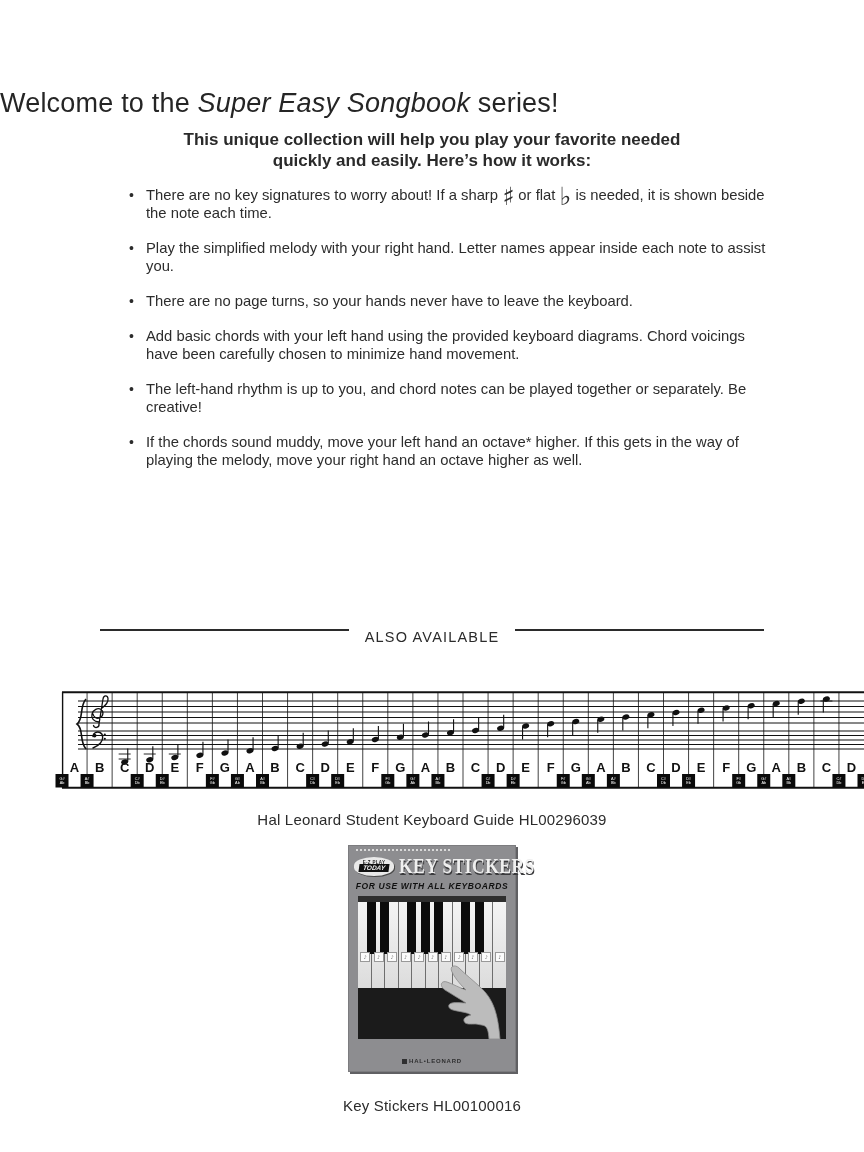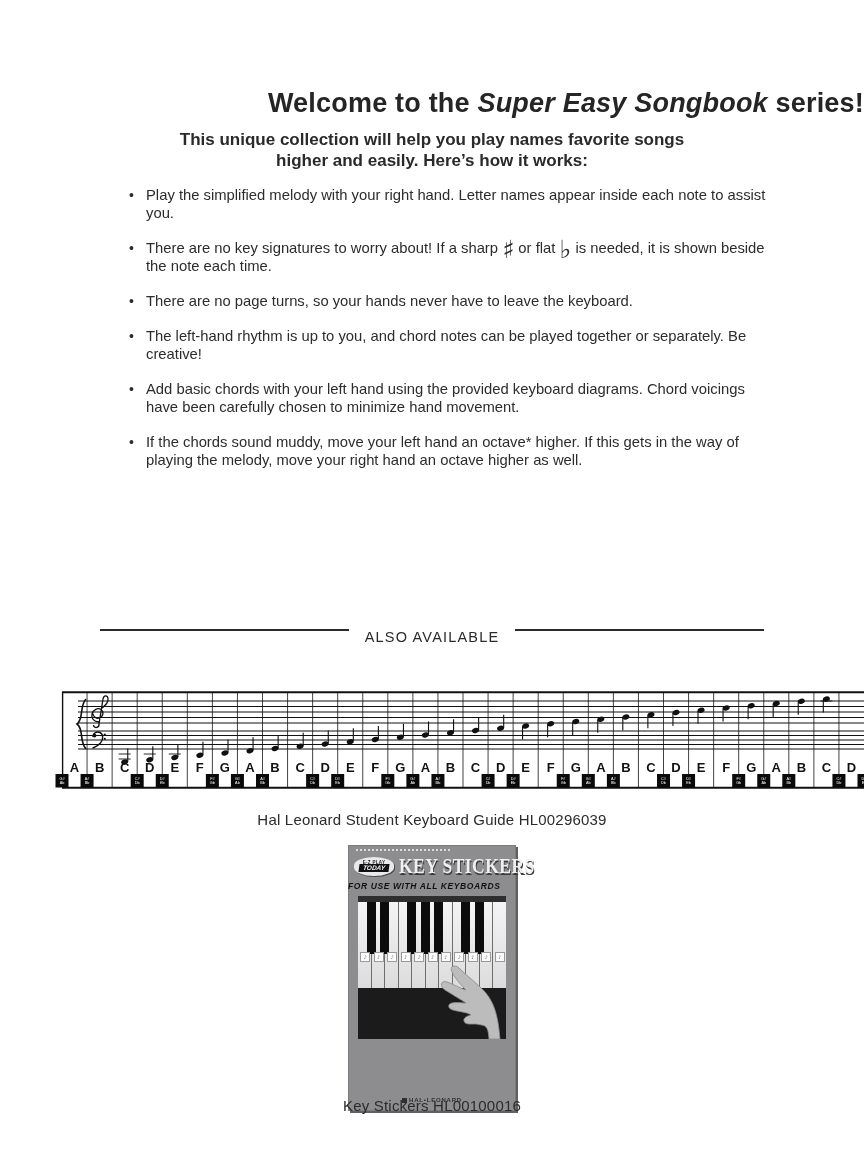--- a/index.html
+++ b/index.html
@@ -1,20 +1,20 @@
 <!DOCTYPE html>
 <html><head>
 <meta charset="utf-8">
 <style>
   html,body{margin:0;padding:0;background:#ffffff;}
   .page{position:relative;width:864px;height:1152px;background:#fff;overflow:hidden;
         font-family:"Liberation Sans",sans-serif;color:#262626;}
 
-  .title{position:absolute;top:70px;left:0;width:864px;text-align:right;
-         font-size:27px;font-weight:bold;letter-spacing:.2px;color:#252525;}
+  .title{position:absolute;top:70px;left:0;width:864px;text-align:left;
+         font-size:27px;font-weight:normal;letter-spacing:.2px;color:#252525;}
   .title .em{font-style:italic;}
 
   .subtitle{position:absolute;top:112px;left:0;width:864px;text-align:center;
             font-size:17px;font-weight:bold;line-height:21px;color:#2a2a2a;}
   .subtitle span{display:block;}
 
   .bullets{position:absolute;top:186px;left:146px;width:622px;margin:0;padding:0;
            list-style:none;font-size:14.8px;line-height:18px;color:#2c2c2c;}
   .bullets li{position:relative;margin:0 0 17px 0;}
   .bullets li::before{content:"•";position:absolute;left:-17px;top:0;font-size:14px;color:#2c2c2c;}
@@ -32,35 +32,35 @@
   .divider .lbl{padding:0 16px;font-size:14.5px;letter-spacing:1.2px;color:#2b2b2b;}
 
   .kbd{position:absolute;top:691px;left:0;width:864px;height:98px;}
 
   .caption{position:absolute;left:0;width:864px;text-align:center;
            font-size:15px;letter-spacing:.2px;color:#2b2b2b;}
   .cap1{top:796px;}
   .cap2{top:1082px;}
 
   
-  .cover{position:absolute;top:845px;left:348px;width:168px;height:266px;
+  .cover{position:absolute;top:845px;left:348px;width:168px;height:227px;
          background:#8d8d90;box-shadow:2px 2px 0 #606063, inset 0 0 0 1px #7c7c7f;}
   .fineprint{margin:4px 8px 2px 8px;width:96px;height:2px;
              background:repeating-linear-gradient(90deg,#d8d8d8 0 2px,transparent 2px 4px);}
   .cover-head{display:flex;align-items:center;margin:1px 6px 0 6px;height:26px;}
   .ezlogo{width:40px;height:19px;background:#e9e9e9;border-radius:50%/45%;
           box-shadow:1px 1px 0 #4a4a4a;display:flex;flex-direction:column;
           align-items:center;justify-content:center;flex:none;}
   .ezlogo .ez{font-size:4.5px;font-weight:bold;color:#222;letter-spacing:.3px;}
   .ezlogo .today{background:#101010;color:#ededed;font-size:6.5px;font-weight:bold;
                  font-style:italic;padding:0 4px 1px 4px;transform:skewX(-8deg);margin-top:-1px;}
   .cover-title{font-family:"Liberation Serif",serif;font-weight:bold;font-size:22px;
                color:#efefef;text-shadow:1px 1.5px 0 #3a3a3c;white-space:nowrap;
                transform:scaleX(.8);transform-origin:left center;margin-left:5px;letter-spacing:.5px;}
-  .cover-tagline{font-size:8.5px;font-weight:bold;font-style:italic;
+  .cover-tagline{text-align:center;font-size:8.5px;font-weight:bold;font-style:italic;
                  letter-spacing:.6px;color:#111;margin-top:2px;}
   .photo{position:relative;margin:5px 10px 0 10px;height:143px;background:#161616;overflow:hidden;}
   .photo-top{position:absolute;top:0;left:0;right:0;height:6px;background:#2e2e2e;}
   .wkeys{position:absolute;top:6px;left:0;right:0;height:86px;display:flex;}
   .wkey{flex:1;background:linear-gradient(#f4f4f4,#dcdcdc);border-right:1px solid #6e6e6e;position:relative;}
   .wkey:last-child{border-right:none;}
   .bkey{position:absolute;top:6px;width:9px;height:52px;background:#0c0c0c;z-index:2;}
   .sticker{position:absolute;top:56px;width:8px;height:8px;background:#fbfbfb;
            border:0.5px solid #999;z-index:3;font-size:5px;line-height:8px;text-align:center;color:#555;
            font-family:"DejaVu Sans",sans-serif;}
@@ -72,30 +72,30 @@
           vertical-align:-0.5px;}
 </style>
 </head>
 <body>
 
 <div class="page">
 
   <h1 class="title"><span>Welcome to the </span><span class="em">Super Easy Songbook</span><span> series!</span></h1>
 
   <p class="subtitle">
-    <span>This unique collection will help you play names favorite songs</span>
-    <span>higher and easily. Here’s how it works:</span>
+    <span>This unique collection will help you play your favorite needed</span>
+    <span>quickly and easily. Here’s how it works:</span>
   </p>
 
   <ul class="bullets">
+    <li><span>There are no key signatures to worry about! If a sharp </span><span class="msym">♯</span><span> or flat </span><span class="msym">♭</span><span> is needed, it is shown beside the note each time.</span></li>
     <li><span>Play the simplified melody with your right hand. Letter names appear inside each note to assist you.</span></li>
-    <li><span>There are no key signatures to worry about! If a sharp </span><span class="msym">♯</span><span> or flat </span><span class="msym">♭</span><span> is needed, it is shown beside the note each time.</span></li>
     <li><span>There are no page turns, so your hands never have to leave the keyboard.</span></li>
+    <li><span>Add basic chords with your left hand using the provided keyboard diagrams. Chord voicings have been carefully chosen to minimize hand movement.</span></li>
     <li><span>The left-hand rhythm is up to you, and chord notes can be played together or separately. Be creative!</span></li>
-    <li><span>Add basic chords with your left hand using the provided keyboard diagrams. Chord voicings have been carefully chosen to minimize hand movement.</span></li>
     <li><span>If the chords sound muddy, move your left hand an octave* higher. If this gets in the way of playing the melody, move your right hand an octave higher as well.</span></li>
   </ul>
 
 
   <div class="divider">
     <span class="rule"></span>
     <span class="lbl">ALSO AVAILABLE</span>
     <span class="rule"></span>
   </div>
 

